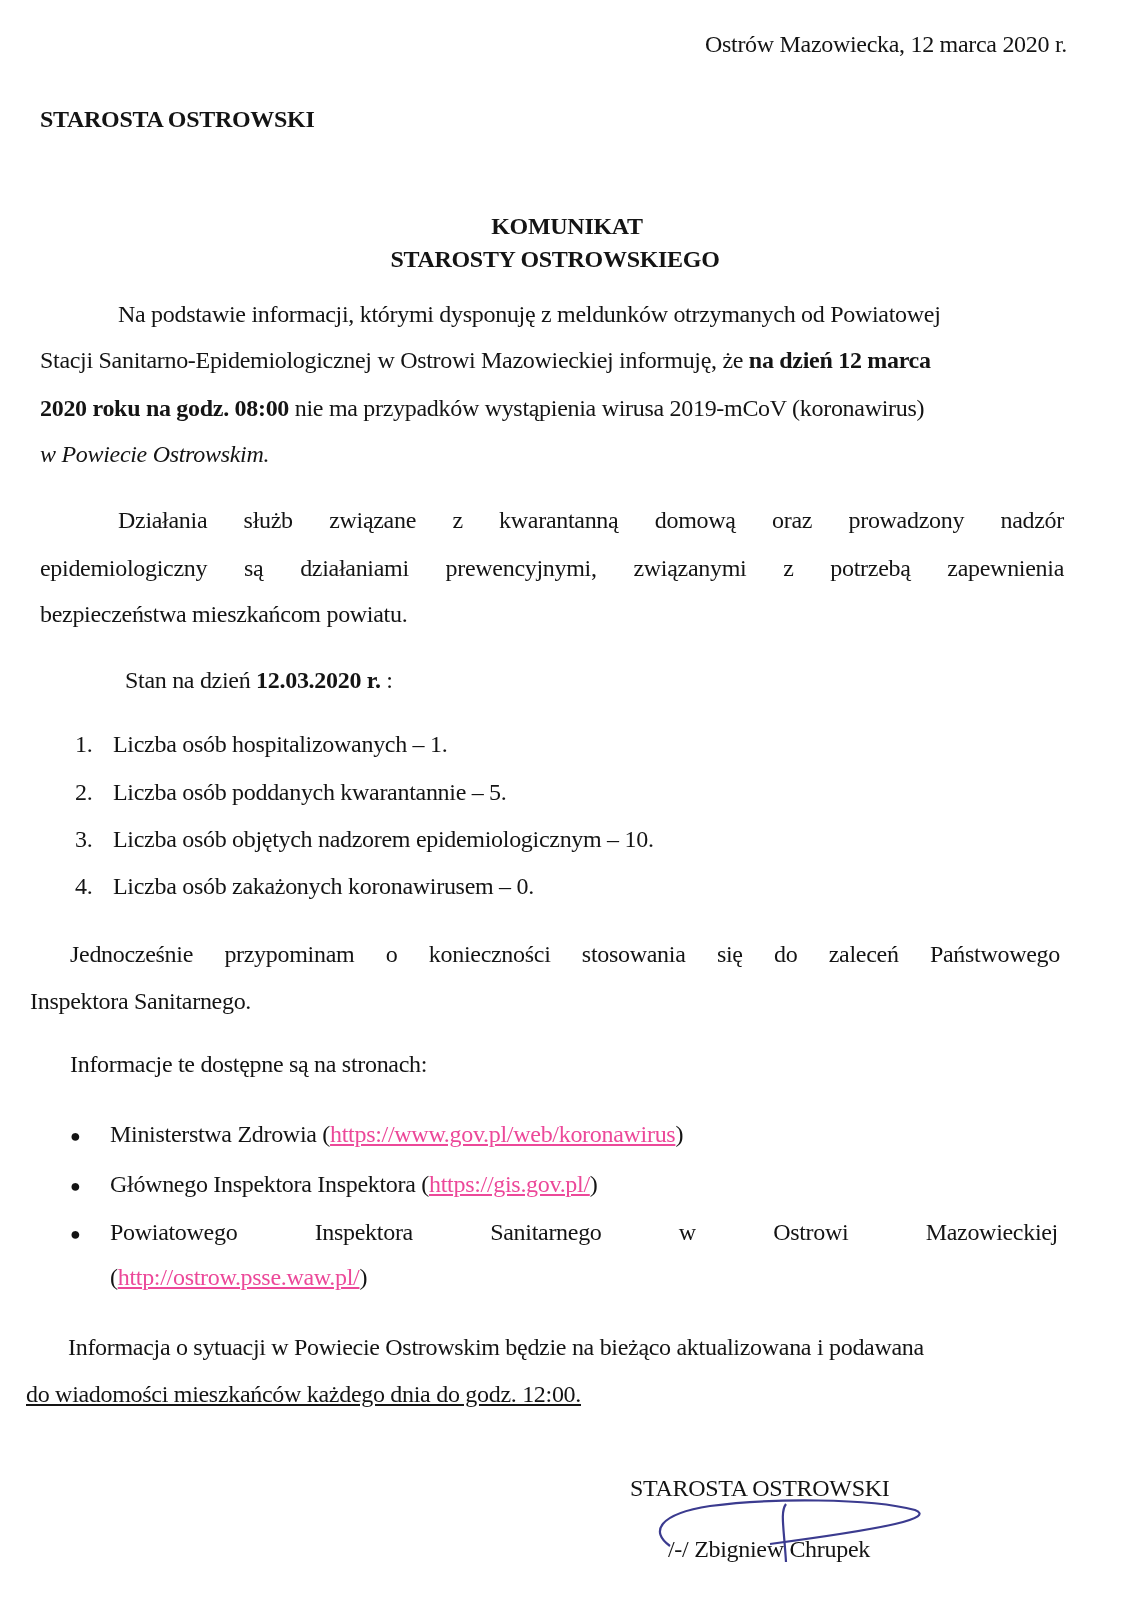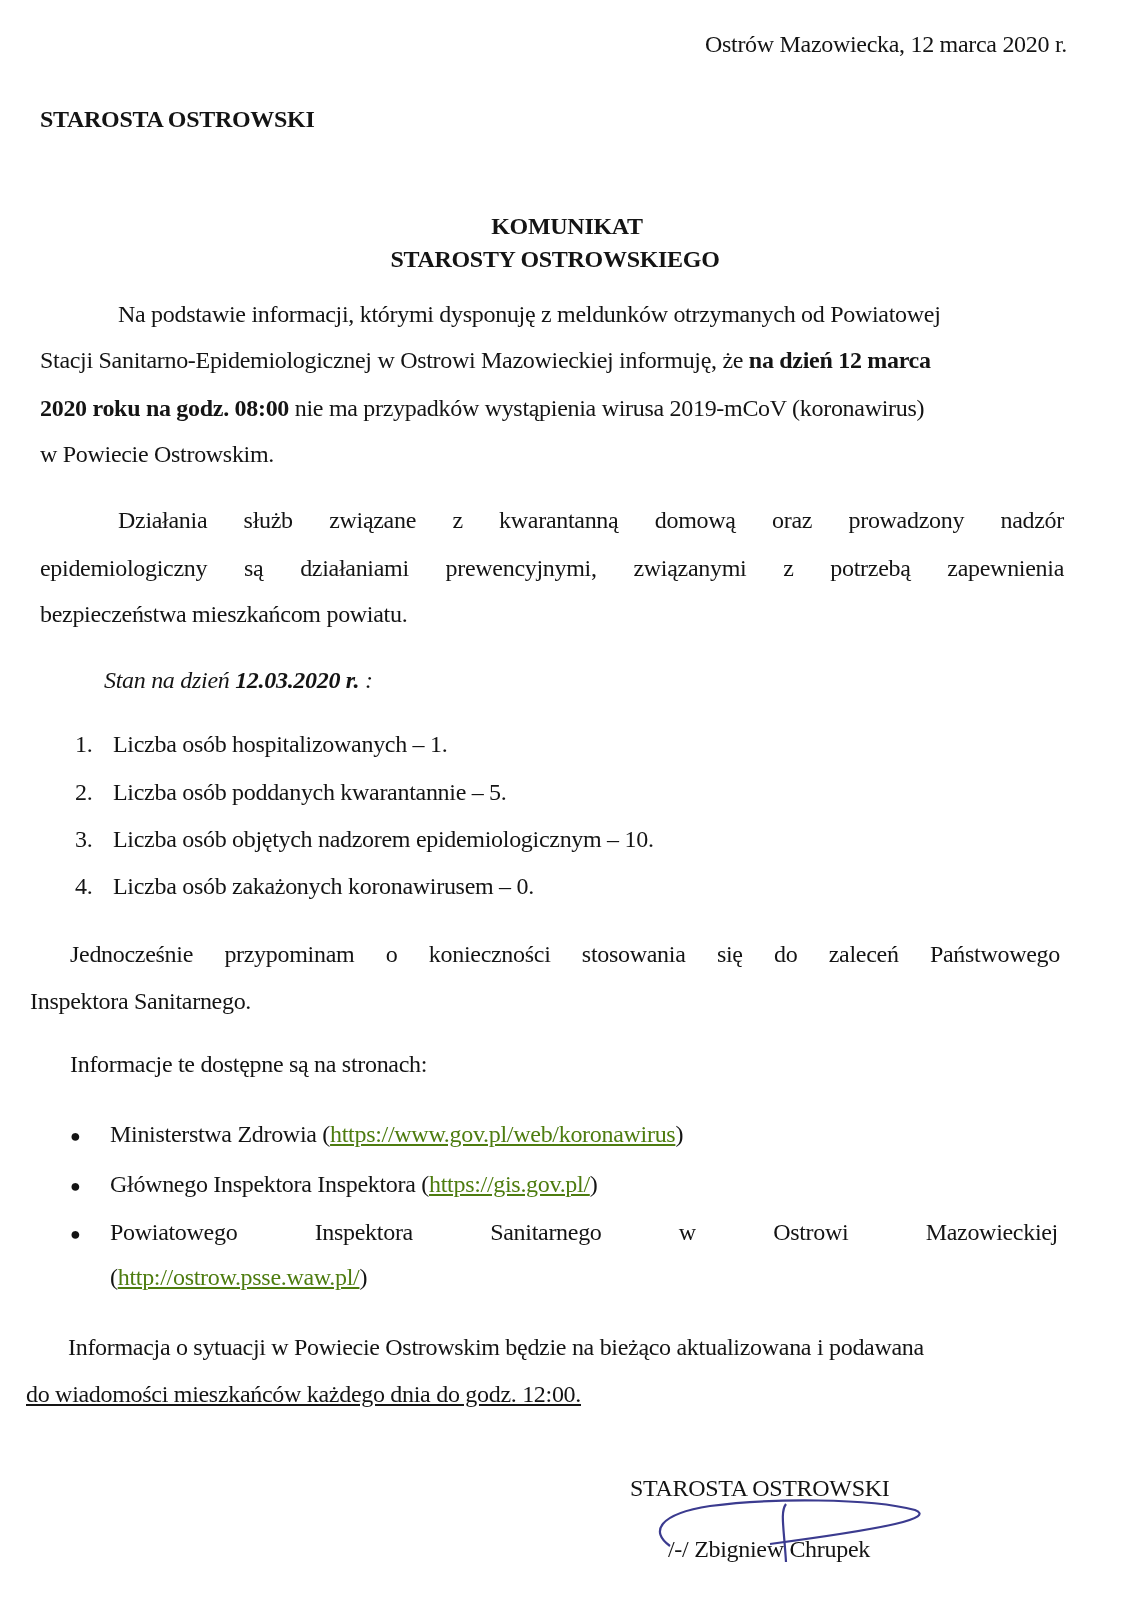--- a/index.html
+++ b/index.html
@@ -5,21 +5,21 @@
   html, body { margin: 0; padding: 0; background: #ffffff; }
   body {
     width: 1129px; height: 1600px; position: relative; overflow: hidden;
     font-family: "Liberation Serif", "DejaVu Serif", serif;
     color: #141414;
   }
   .abs { position: absolute; white-space: nowrap; }
   .t { font-size: 24px; line-height: 28px; letter-spacing: -0.3px; }
   .b { font-weight: bold; }
   .just { display: block; text-align: justify; text-align-last: justify; }
-  a.link { color: #4d7c0f; text-decoration: underline; }
+  a.link { color: #ec4899; text-decoration: underline; }
   .num { display: inline-block; width: 38px; }
   .bullet { display: inline-block; width: 40px; font-size: 18px; }
   .sig-stroke { stroke: #3b3b8f; fill: none; stroke-width: 2.2; }
 </style>
 </head>
 <body>
 
 <div class="abs t" style="right:62px; top:30px;">Ostrów Mazowiecka, 12 marca 2020 r.</div>
 <div class="abs t b" style="left:40px; top:105px;">STAROSTA OSTROWSKI</div>
 
@@ -27,30 +27,30 @@
 <div class="abs t b" style="left:0; width:1110px; text-align:center; top:245px;">STAROSTY OSTROWSKIEGO</div>
 
 <div>
   <div class="abs t" style="left:118px; top:300px;">Na podstawie informacji, którymi dysponuję z meldunków otrzymanych od Powiatowej</div>
   <div class="abs t" style="left:40px; top:346px;">
     <span>Stacji Sanitarno-Epidemiologicznej w Ostrowi Mazowieckiej informuję, że </span><span class="b">na dzień 12 marca</span>
   </div>
   <div class="abs t" style="left:40px; top:394px;">
     <span class="b">2020 roku na godz. 08:00</span><span> nie ma przypadków wystąpienia wirusa 2019-mCoV (koronawirus)</span>
   </div>
-  <div class="abs t" style="left:40px; top:440px;">w Powiecie Ostrowskim.</div>
+  <div class="abs t" style="left:40px; top:440px;font-style:italic;">w Powiecie Ostrowskim.</div>
 </div>
 
 <div>
   <div class="abs t just" style="left:118px; width:946px; top:506px;">Działania służb związane z kwarantanną domową oraz prowadzony nadzór</div>
   <div class="abs t just" style="left:40px; width:1024px; top:554px;">epidemiologiczny są działaniami prewencyjnymi, związanymi z potrzebą zapewnienia</div>
   <div class="abs t" style="left:40px; top:600px;">bezpieczeństwa mieszkańcom powiatu.</div>
 </div>
 
-<div class="abs t" style="left:104px; top:666px;font-style:italic;">
+<div class="abs t" style="left:125px; top:666px;">
   <span>Stan na dzień </span><span class="b">12.03.2020 r.</span><span> :</span>
 </div>
 
 <div>
   <div class="abs t" style="left:75px; top:730px;">
     <span class="num">1.</span><span>Liczba osób hospitalizowanych</span><span> – </span><span>1</span><span>.</span>
   </div>
   <div class="abs t" style="left:75px; top:778px;">
     <span class="num">2.</span><span>Liczba osób poddanych kwarantannie</span><span> – </span><span>5</span><span>.</span>
   </div>

